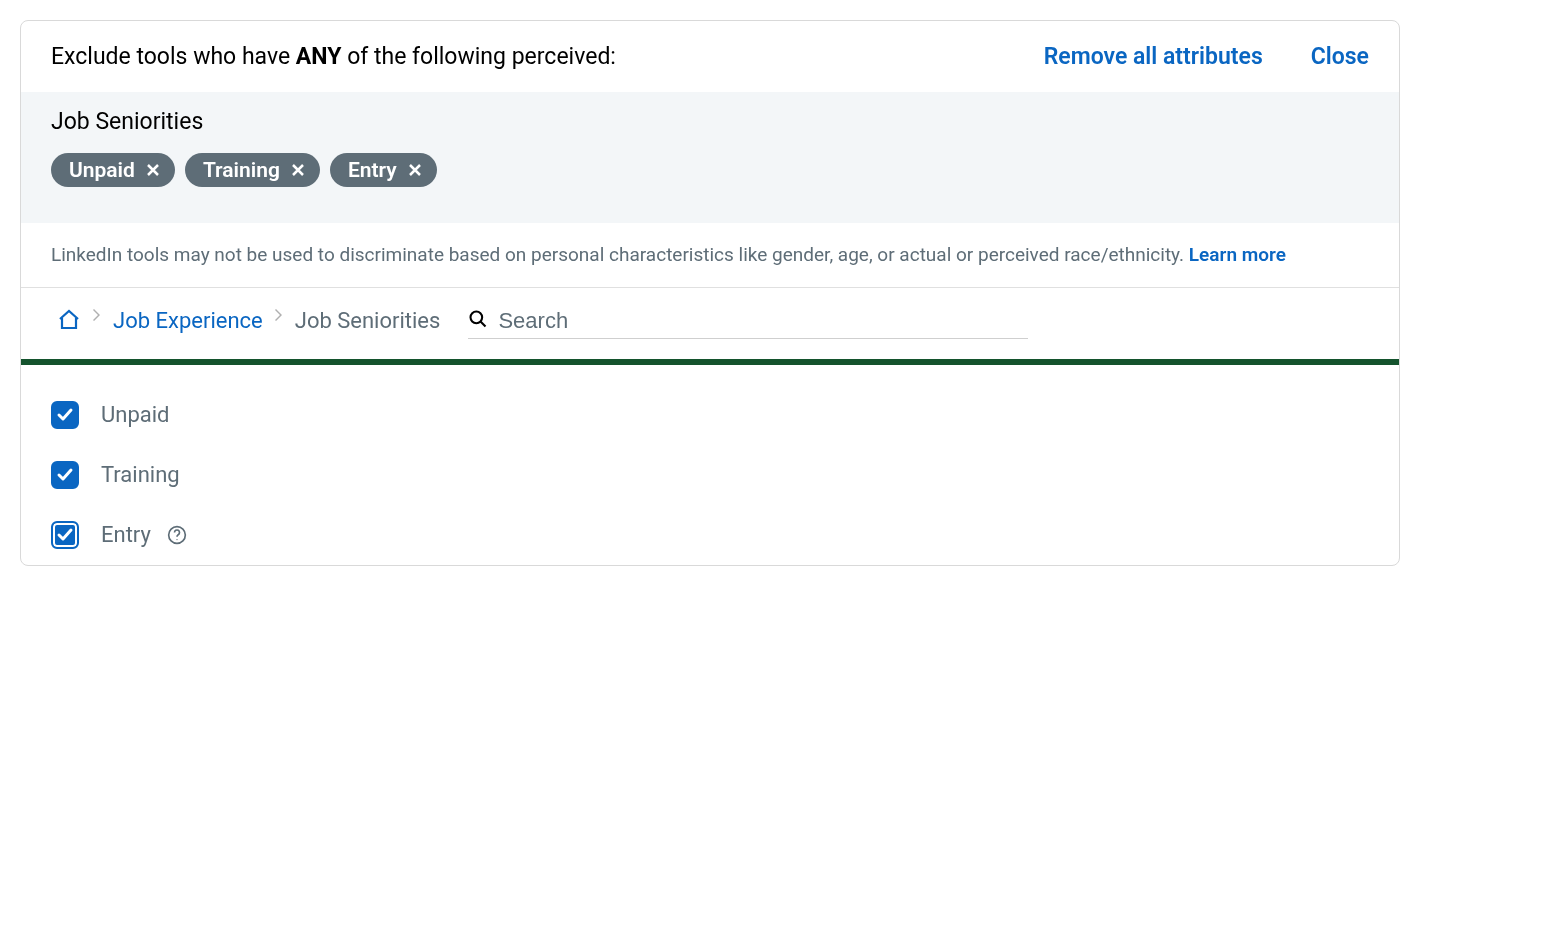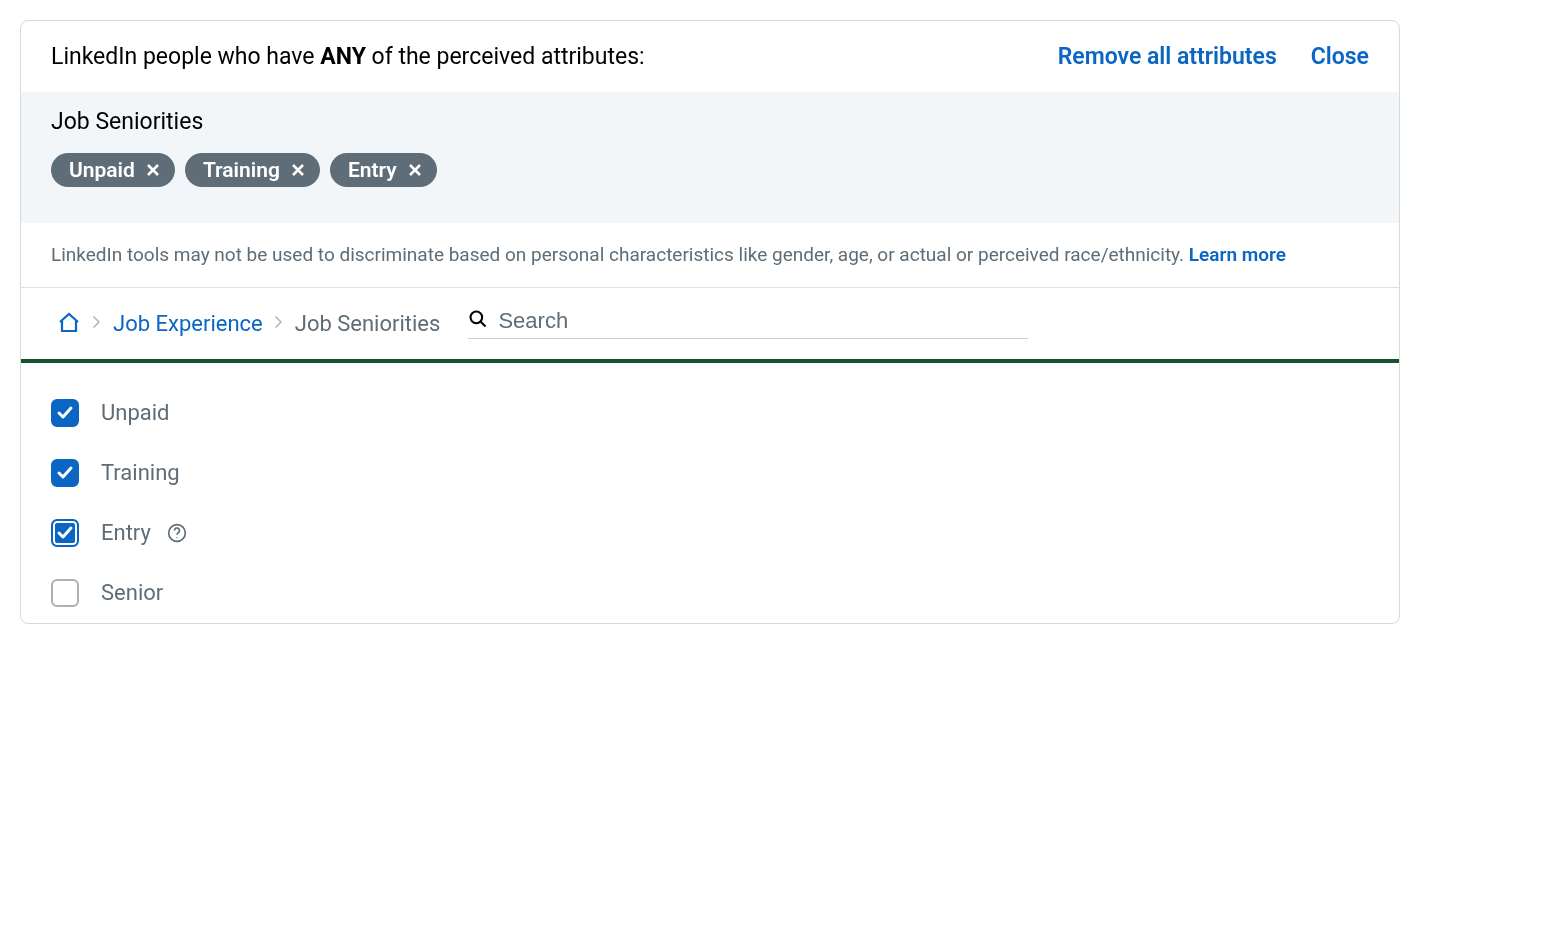--- a/index.html
+++ b/index.html
@@ -29,21 +29,21 @@
       font-size: 23px;
       color: #000;
       font-weight: 400;
     }
     .header-title b {
       font-weight: 700;
       text-align: center;
     }
     .header-actions {
       display: flex;
-      gap: 34px;
+      gap: 48px;
     }
     .header-link {
       color: #0a66c2;
       font-size: 23px;
       font-weight: 600;
       cursor: pointer;
       text-decoration: none;
     }
     .chips-section {
       background: #f3f6f8;
@@ -89,24 +89,24 @@
       border-bottom: 1px solid #e0e0e0;
     }
     .disclaimer a {
       color: #0a66c2;
       font-weight: 600;
       cursor: pointer;
       text-decoration: none;
     }
     .breadcrumb-row {
       display: flex;
-      align-items: center;
+      align-items: flex-start;
       padding: 20px 30px 20px 36px;
       gap: 12px;
-      border-bottom: 4px solid #14532d;
+      border-bottom: 6px solid #14532d;
     }
     .home-icon {
       width: 24px;
       height: 24px;
       color: #0a66c2;
       cursor: pointer;
     }
     .bc-sep {
       color: #b0b0b0;
       font-size: 14px;
@@ -202,21 +202,21 @@
       margin-left: -6px;
     }
   </style>
 </head>
 <body>
 
 <div class="panel">
 
   <div class="header-row">
     <div class="header-title">
-      <span>LinkedIn people who have </span><b>ANY</b><span> of the perceived attributes:</span>
+      <span>Exclude tools who have </span><b>ANY</b><span> of the following perceived:</span>
     </div>
     <div class="header-actions">
       <a class="header-link">Remove all attributes</a>
       <a class="header-link">Close</a>
     </div>
   </div>
 
   <div class="chips-section">
     <div class="chips-title">Job Seniorities</div>
     <div class="chips-row">
@@ -309,24 +309,18 @@
       <span class="option-label">Entry</span>
       <span class="help-icon">
         <svg viewBox="0 0 24 24" fill="none" stroke="currentColor" stroke-width="2">
             <circle cx="12" cy="12" r="10"></circle>
             <path d="M9 9a3 3 0 1 1 4.5 2.6C12.7 12.3 12 13 12 14"></path>
             <circle cx="12" cy="17.5" r="0.8" fill="currentColor" stroke="none"></circle>
           </svg>
       </span>
     </div>
 
-    <div class="option-row">
-      <span class="cbox">
-        
-      </span>
-      <span class="option-label">Senior</span>
-    </div>
 
 
 
   </div>
 
 </div>
 
 </body></html>

